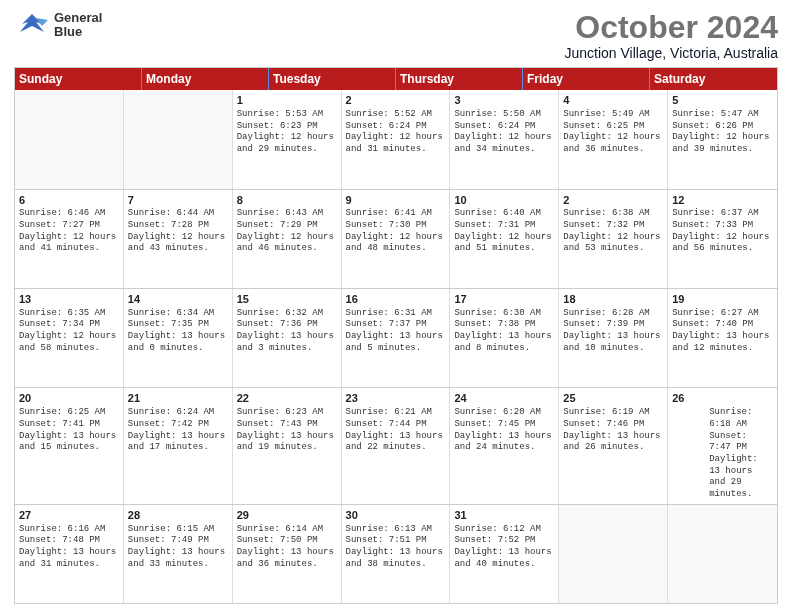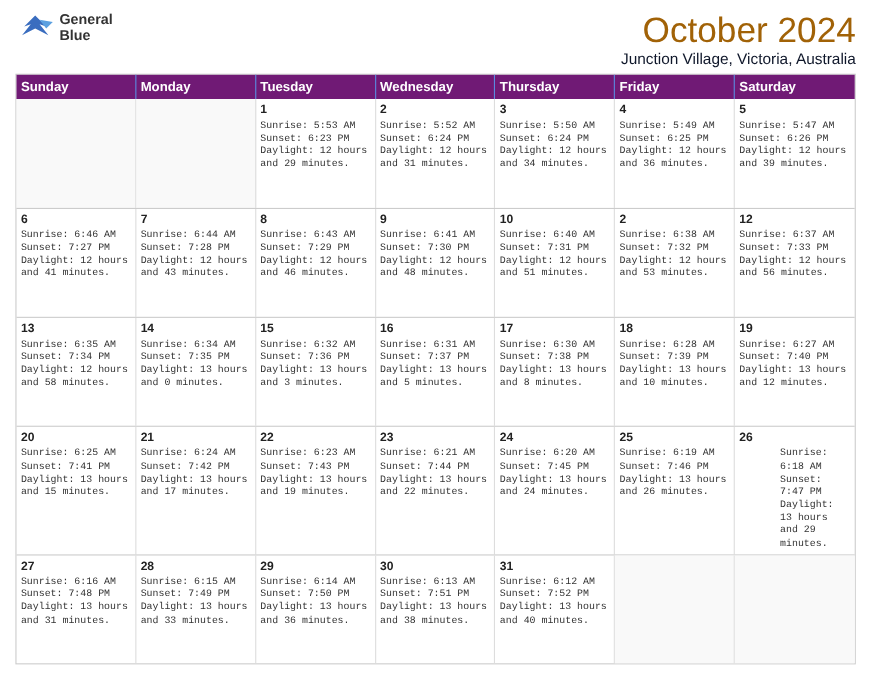--- a/index.html
+++ b/index.html
@@ -39,39 +39,39 @@
     .logo-text span:first-child { color: #333; }
     .logo-bird {
       width: 36px;
       height: 30px;
     }
     .title-block {
       text-align: right;
     }
     .title-block h1 {
       font-size: 32px;
-      font-weight: normal;
-      color: #a16207;
+      font-weight: bold;
+      color: #737373;
       line-height: 1.1;
     }
     .title-block h2 {
       font-size: 14px;
       color: #0f172a;
       font-weight: normal;
     }
     .calendar {
       flex: 1;
       display: flex;
       flex-direction: column;
       border: 1px solid #ccc;
     }
     .cal-header-row {
       display: grid;
-      grid-template-columns: repeat(7, 1fr);
-      background: #701a75;
+      grid-template-columns: repeat(6, 1fr);
+      background: #b91c1c;
     }
     .cal-header-cell {
       color: #fff;
       font-size: 12px;
       font-weight: bold;
       padding: 4px 4px;
       text-align: left;
       border-right: 1px solid #5a8adf;
     }
     .cal-header-cell:last-child { border-right: none; }
@@ -130,21 +130,20 @@
       <h1>October 2024</h1>
       <h2>Junction Village, Victoria, Australia</h2>
     </div>
   </div>
 
   <div class="calendar">
     <div class="cal-header-row">
     <div class="cal-header-cell">Sunday</div>
         <div class="cal-header-cell">Monday</div>
         <div class="cal-header-cell">Tuesday</div>
-        <div class="cal-header-cell">Wednesday</div>
         <div class="cal-header-cell">Thursday</div>
         <div class="cal-header-cell">Friday</div>
         <div class="cal-header-cell">Saturday</div>
       </div>
     <div class="cal-body">
     <div class="cal-week">
           <div class="cal-cell empty"></div>
           <div class="cal-cell empty"></div>
           <div class="cal-cell">
             <span class="day-num">1</span>

